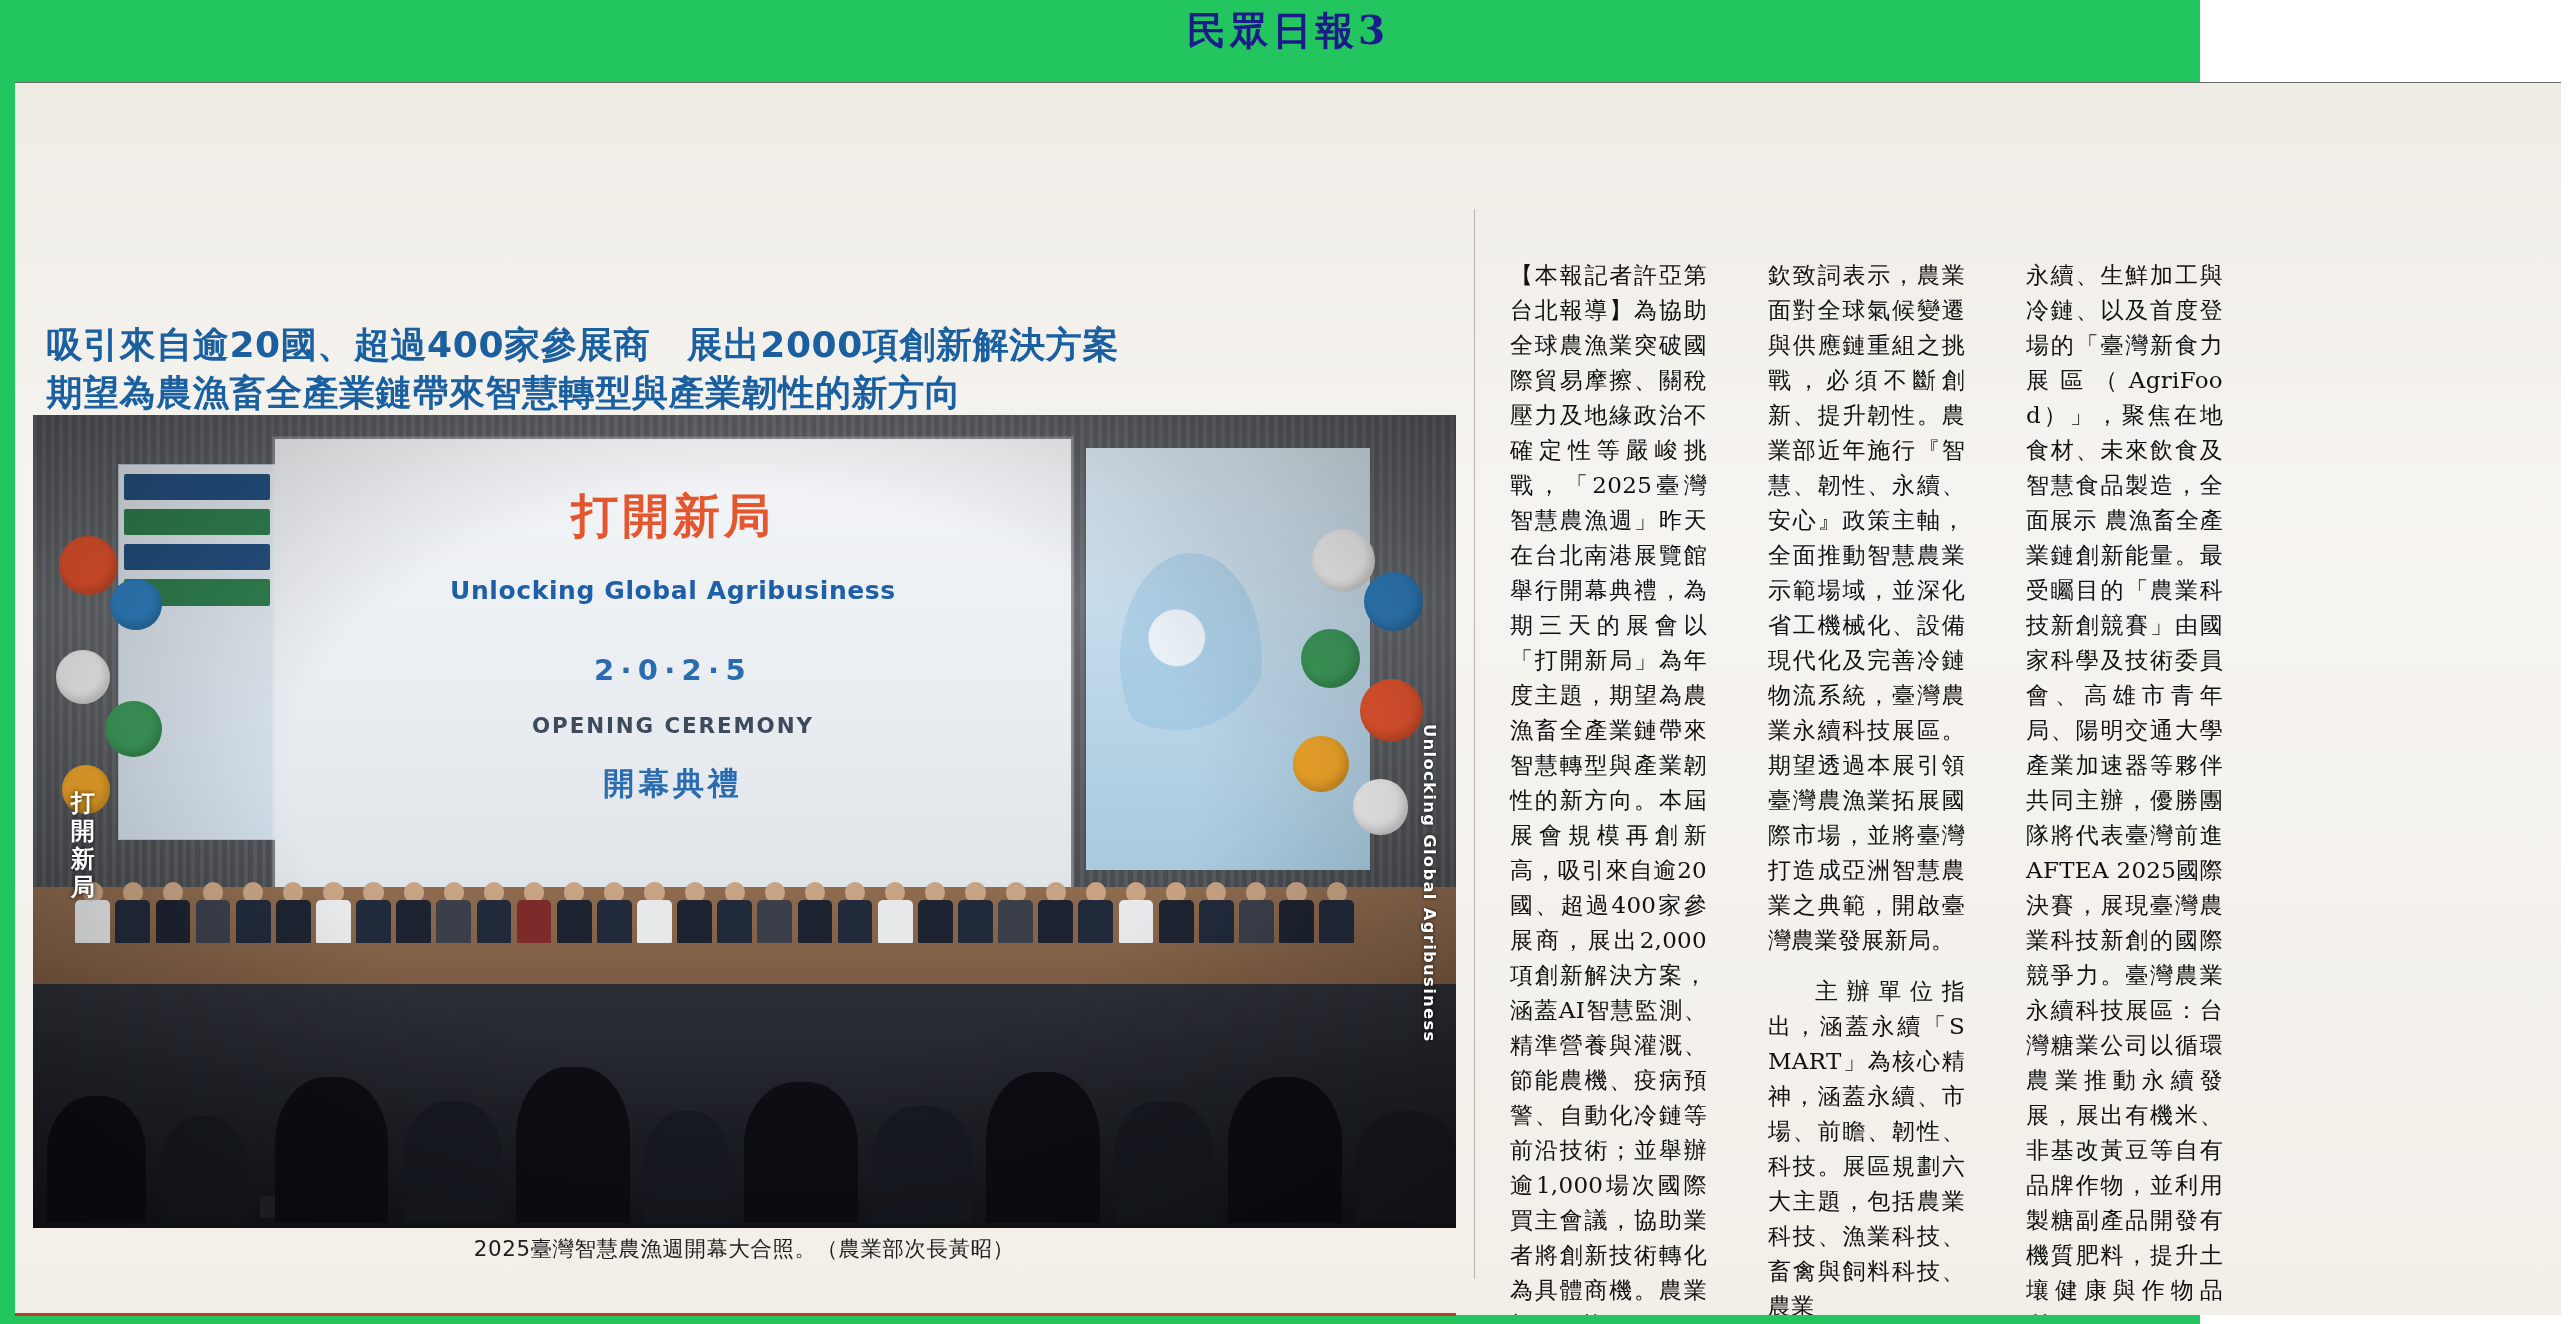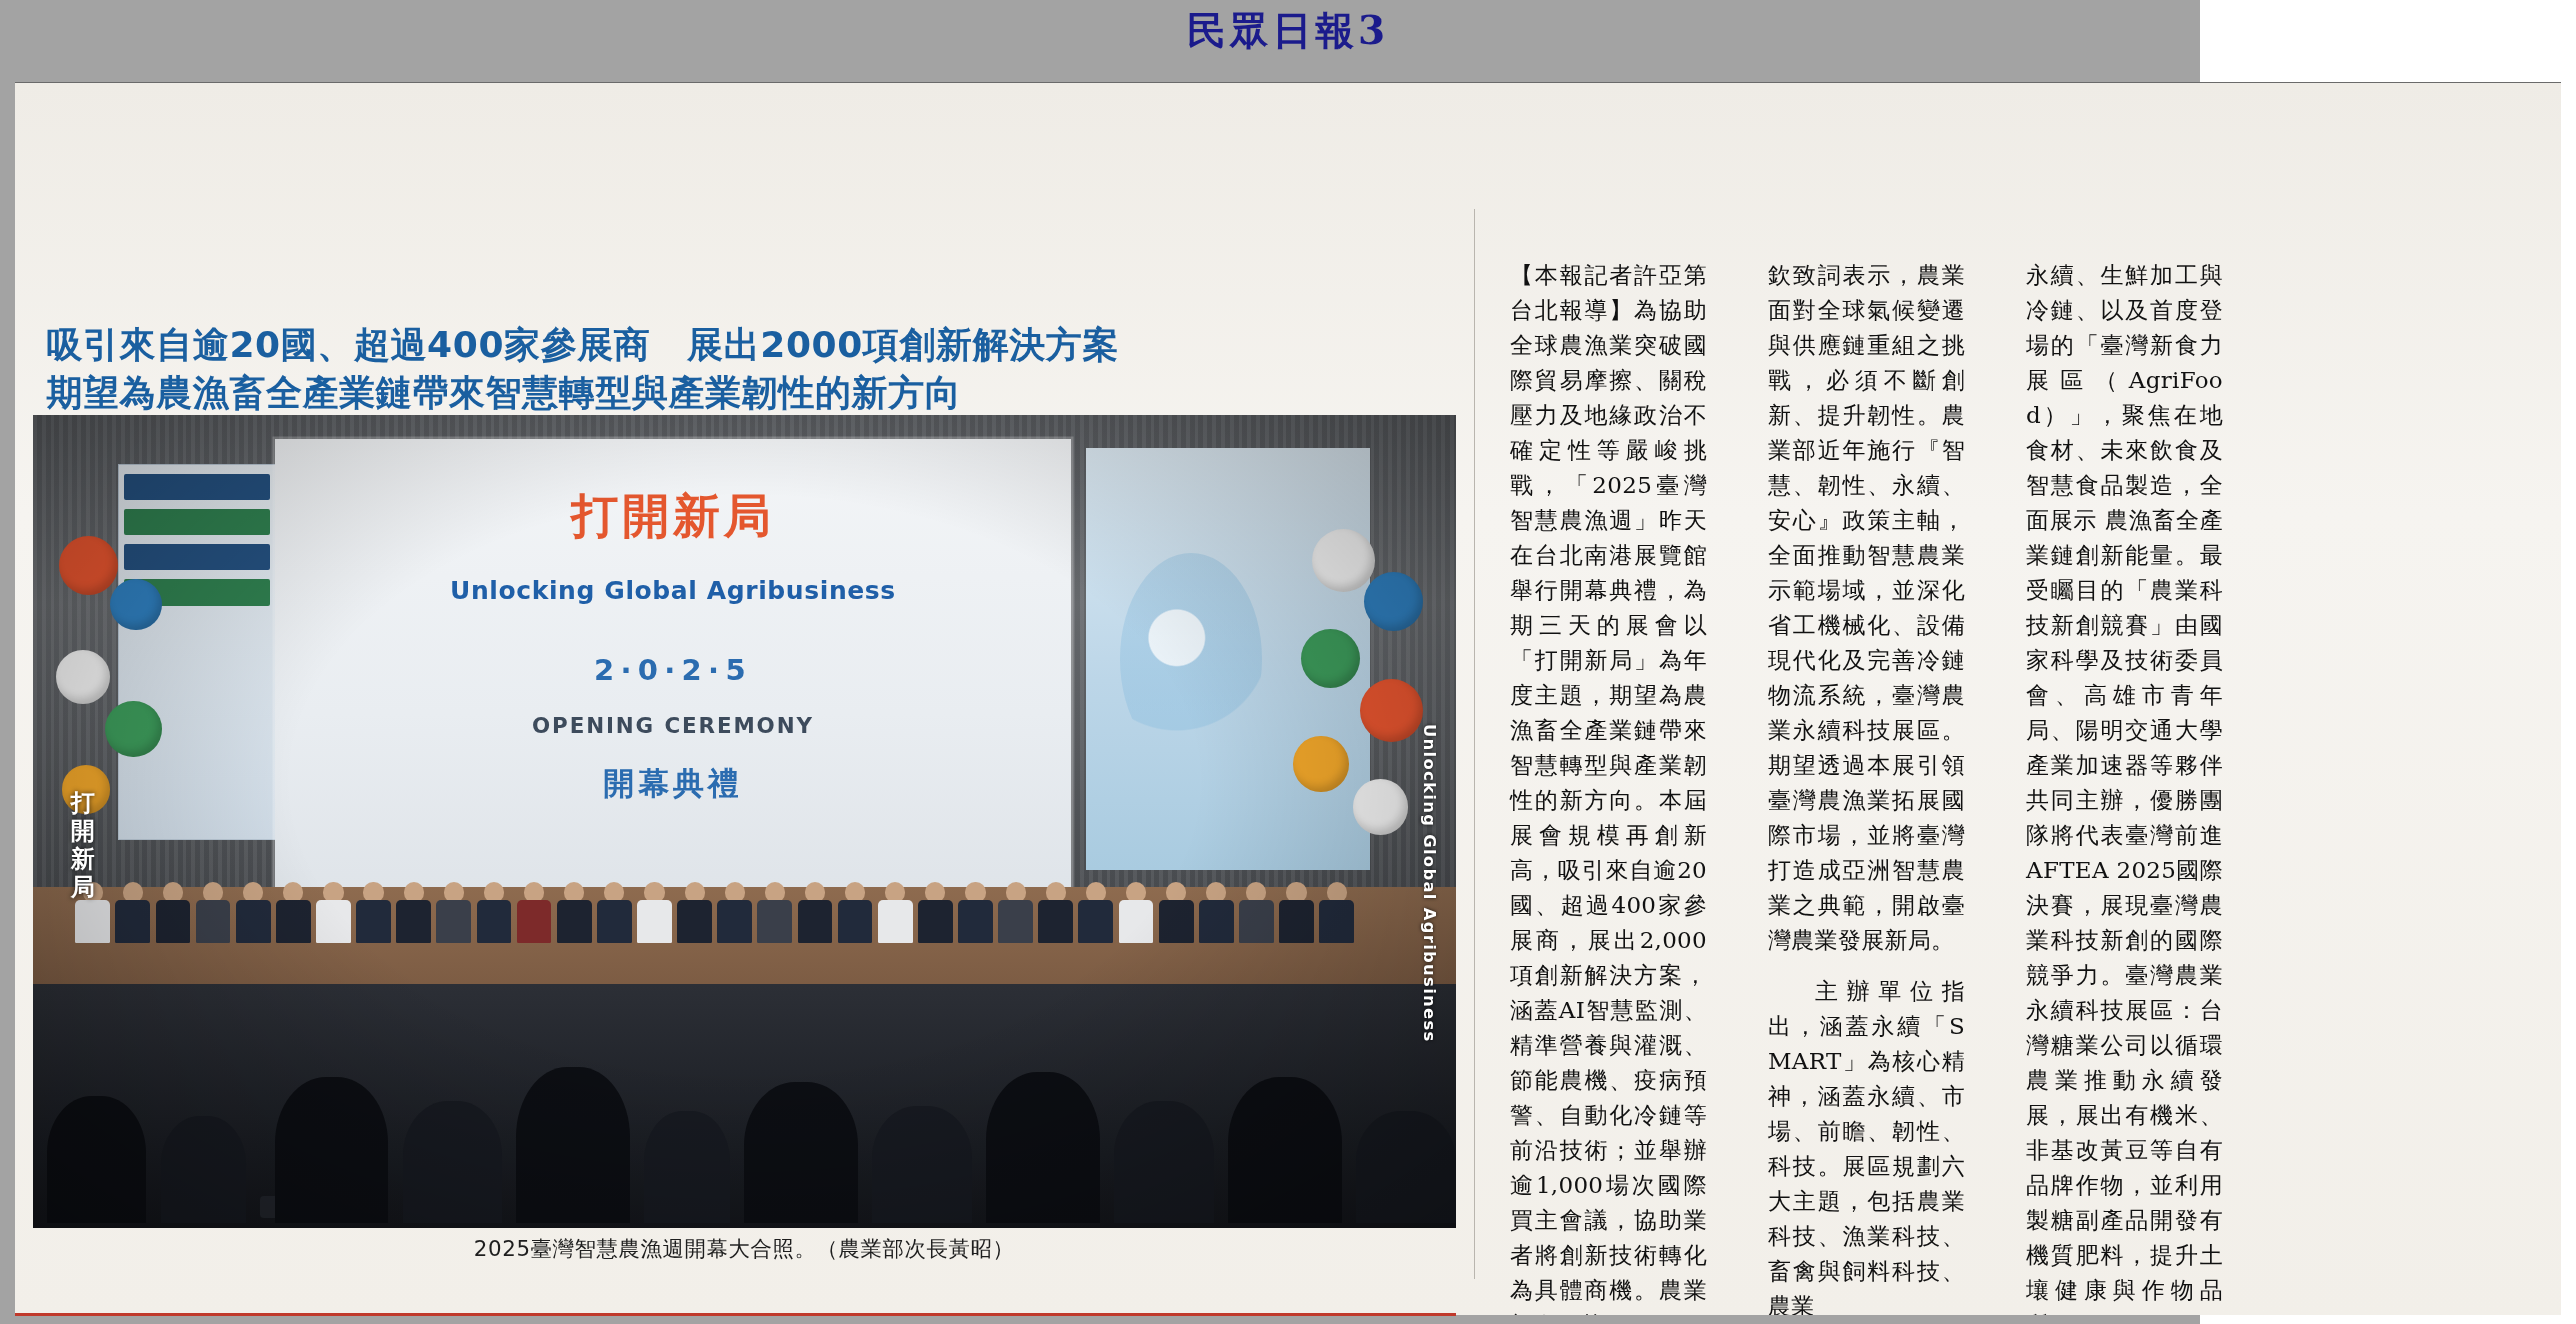--- a/index.html
+++ b/index.html
@@ -11,21 +11,21 @@
     width: 2576px;
     height: 1324px;
     font-family: "DejaVu Serif", "Liberation Serif", serif;
     position: relative;
     overflow: hidden;
   }
   .page {
     position: relative;
     width: 2200px;
     height: 1324px;
-    background: #a3a3a3;
+    background: #22c55e;
   }
 
   
   .masthead {
     position: absolute;
     top: 3.8px;
     left: 0;
     width: 2576px;
     text-align: center;
     font-family: "DejaVu Serif", "Liberation Serif", serif;

